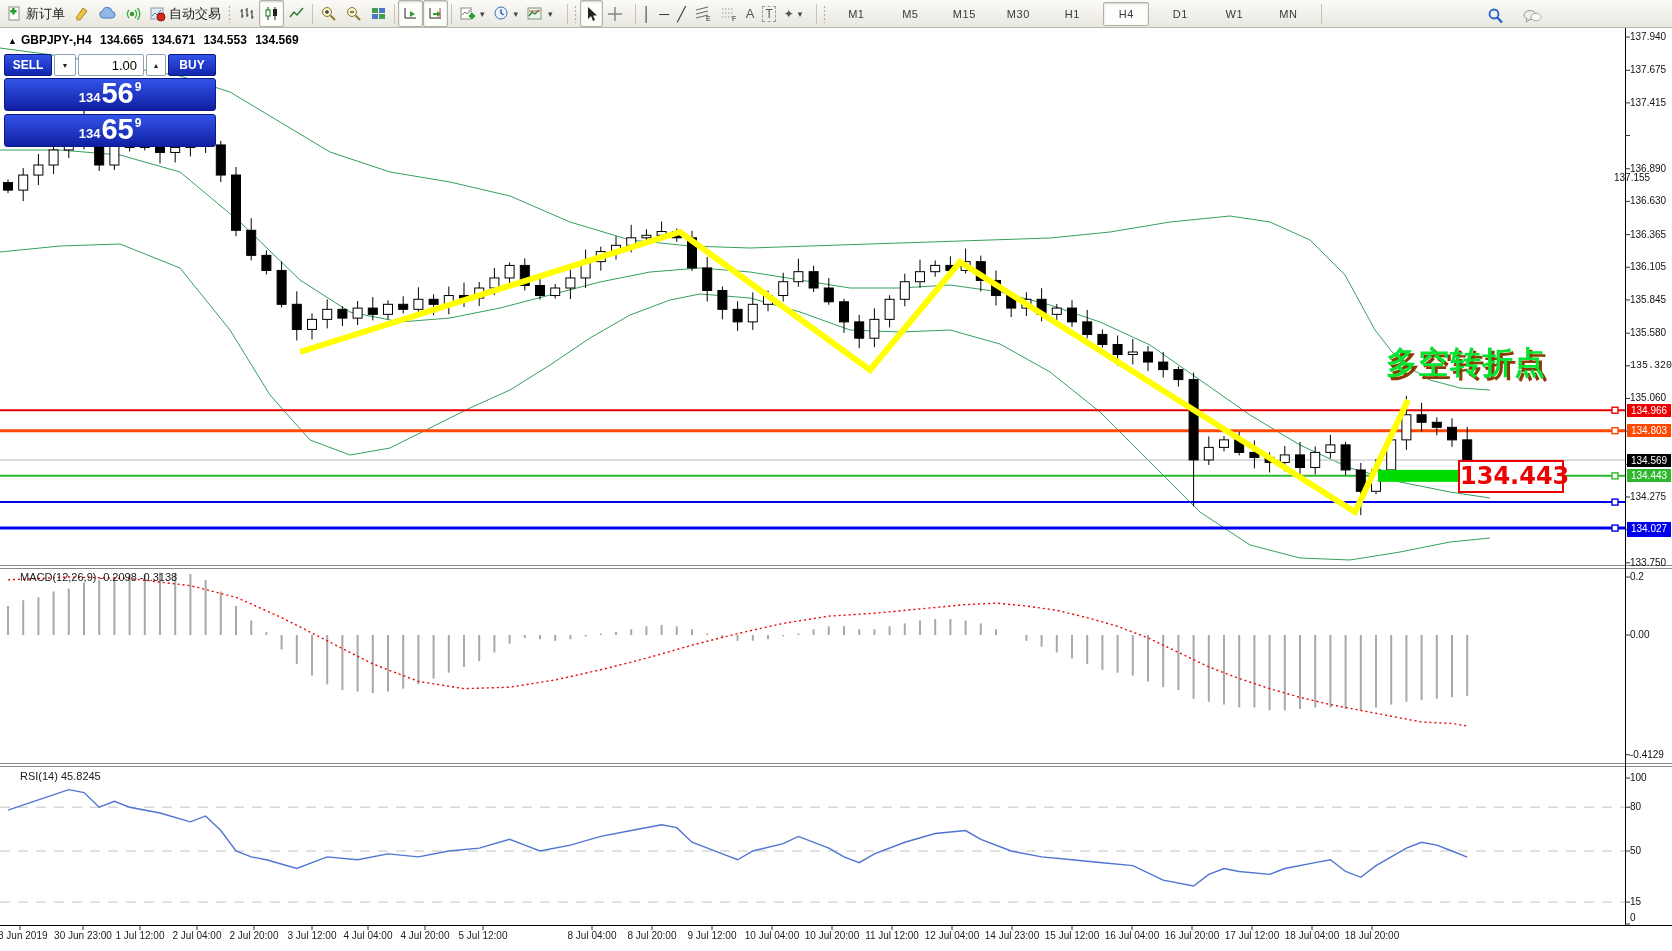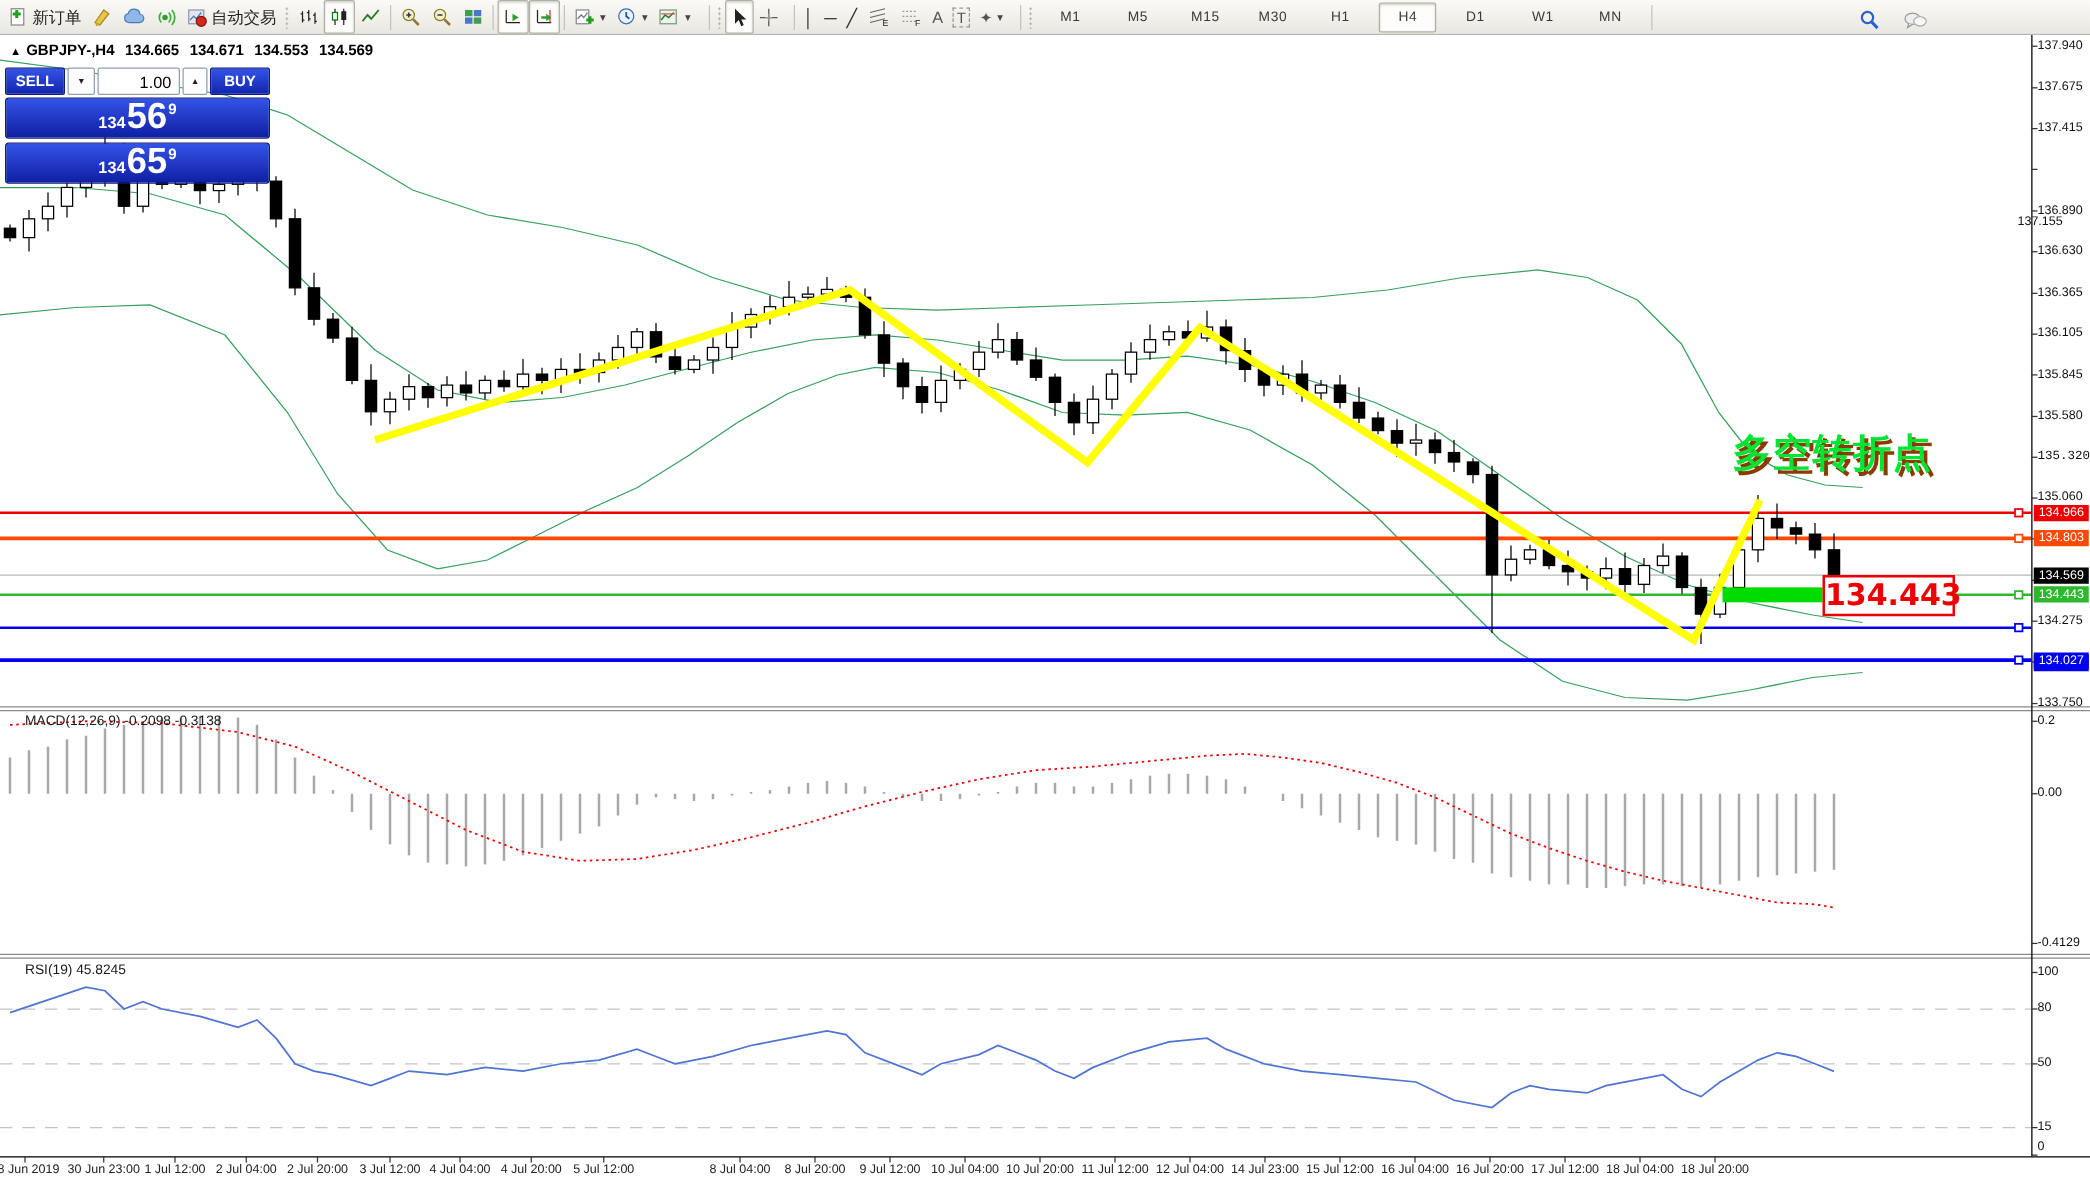--- a/index.html
+++ b/index.html
@@ -671,21 +671,21 @@
       </div>
     </div>
   </div>
 
   <div class="indlabel" style="top:571px">
     <span>MACD(12,26,9)</span>
     <span>-0.2098</span>
     <span>-0.3138</span>
   </div>
   <div class="indlabel" style="top:770px">
-    <span>RSI(19)</span>
+    <span>RSI(14)</span>
     <span>45.8245</span>
   </div>
 
   <div id="anno">多空转折点</div>
   <div id="callout">134.443</div>
 
   <div id="overlay">
       <div style="position: absolute; left: 1630px; top: 31px; font-size: 10px; color: rgb(17, 17, 17); z-index: 1;">137.940</div>
       <div style="position: absolute; left: 1630px; top: 64.2575px; font-size: 10px; color: rgb(17, 17, 17); z-index: 1;">137.675</div>
       <div style="position: absolute; left: 1630px; top: 96.8875px; font-size: 10px; color: rgb(17, 17, 17); z-index: 1;">137.415</div>

